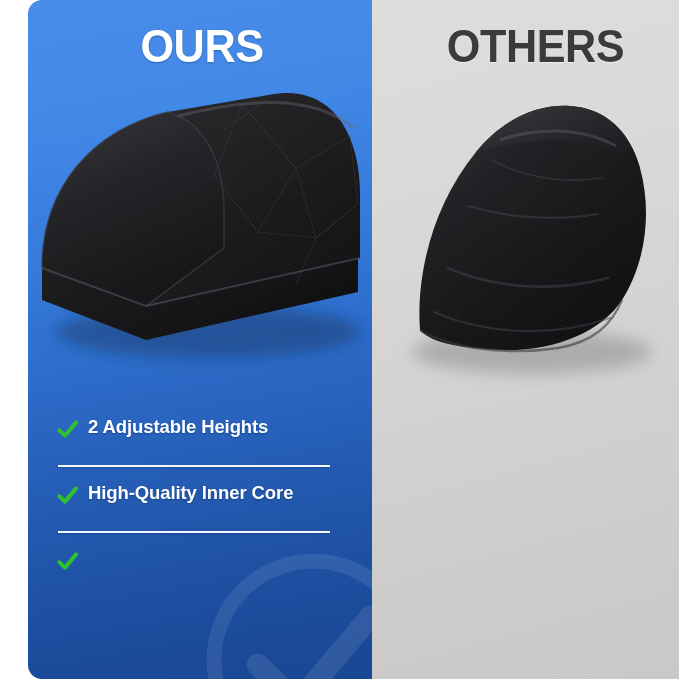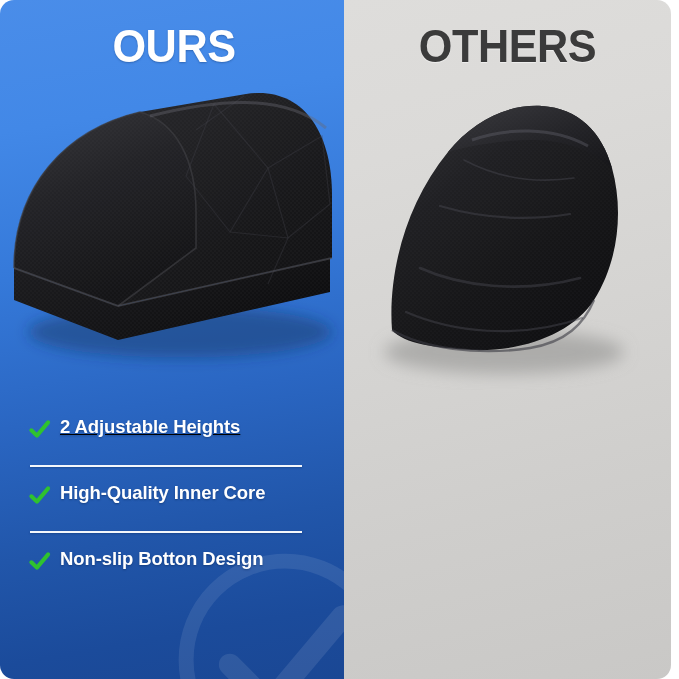--- a/index.html
+++ b/index.html
@@ -15,20 +15,21 @@
     background: #ffffff;
     font-family: "Liberation Sans", sans-serif;
   }
 
   
   .panel {
     position: absolute;
     top: 0;
     height: 679px;
     overflow: hidden;
+    margin-left: 28px;
   }
   .panel-ours {
     left: 0;
     width: 348px;
     background: linear-gradient(170deg,
         #4a8de9 0%,
         #4288e7 18%,
         #3579d9 38%,
         #2a66c2 58%,
         #2156aa 76%,
@@ -98,21 +99,21 @@
     left: 28px;
     top: 408px;
     width: 292px;
   }
   .feature-row {
     display: flex;
     align-items: flex-start;
     gap: 9px;
     min-height: 42px;
   }
-  .fr-pad-1 { padding-top: 8px; text-decoration: underline; }
+  .fr-pad-1 { padding-top: 8px; }
   .fr-pad-2 { padding-top: 9px; }
   .fr-pad-3 { padding-top: 9px; }
 
   .icon-mark {
     flex: 0 0 auto;
     width: 23px;
     height: 23px;
     margin-top: 2px;
   }
   .icon-mark svg { display: block; width: 100%; height: 100%; }
@@ -253,21 +254,20 @@
       </div>
 
       <div class="divider"></div>
 
       <div class="feature-row fr-pad-3">
         <span class="icon-mark">
           <svg viewBox="0 0 24 24">
             <path d="M3.5 12.8 L9.3 18.4 L21 4.6" fill="none" stroke="#2fc22f" stroke-width="4.2" stroke-linecap="round" stroke-linejoin="round"></path>
           </svg>
         </span>
-        <span class="feature-text">Non-slip Botton Design</span>
       </div>
 
     </div>
   </div>
 
   <div class="panel panel-others">
 
     <svg class="product-stage" viewBox="0 0 327 400">
       <defs>
         <linearGradient id="othBody" x1="0.15" y1="0" x2="0.85" y2="1">

